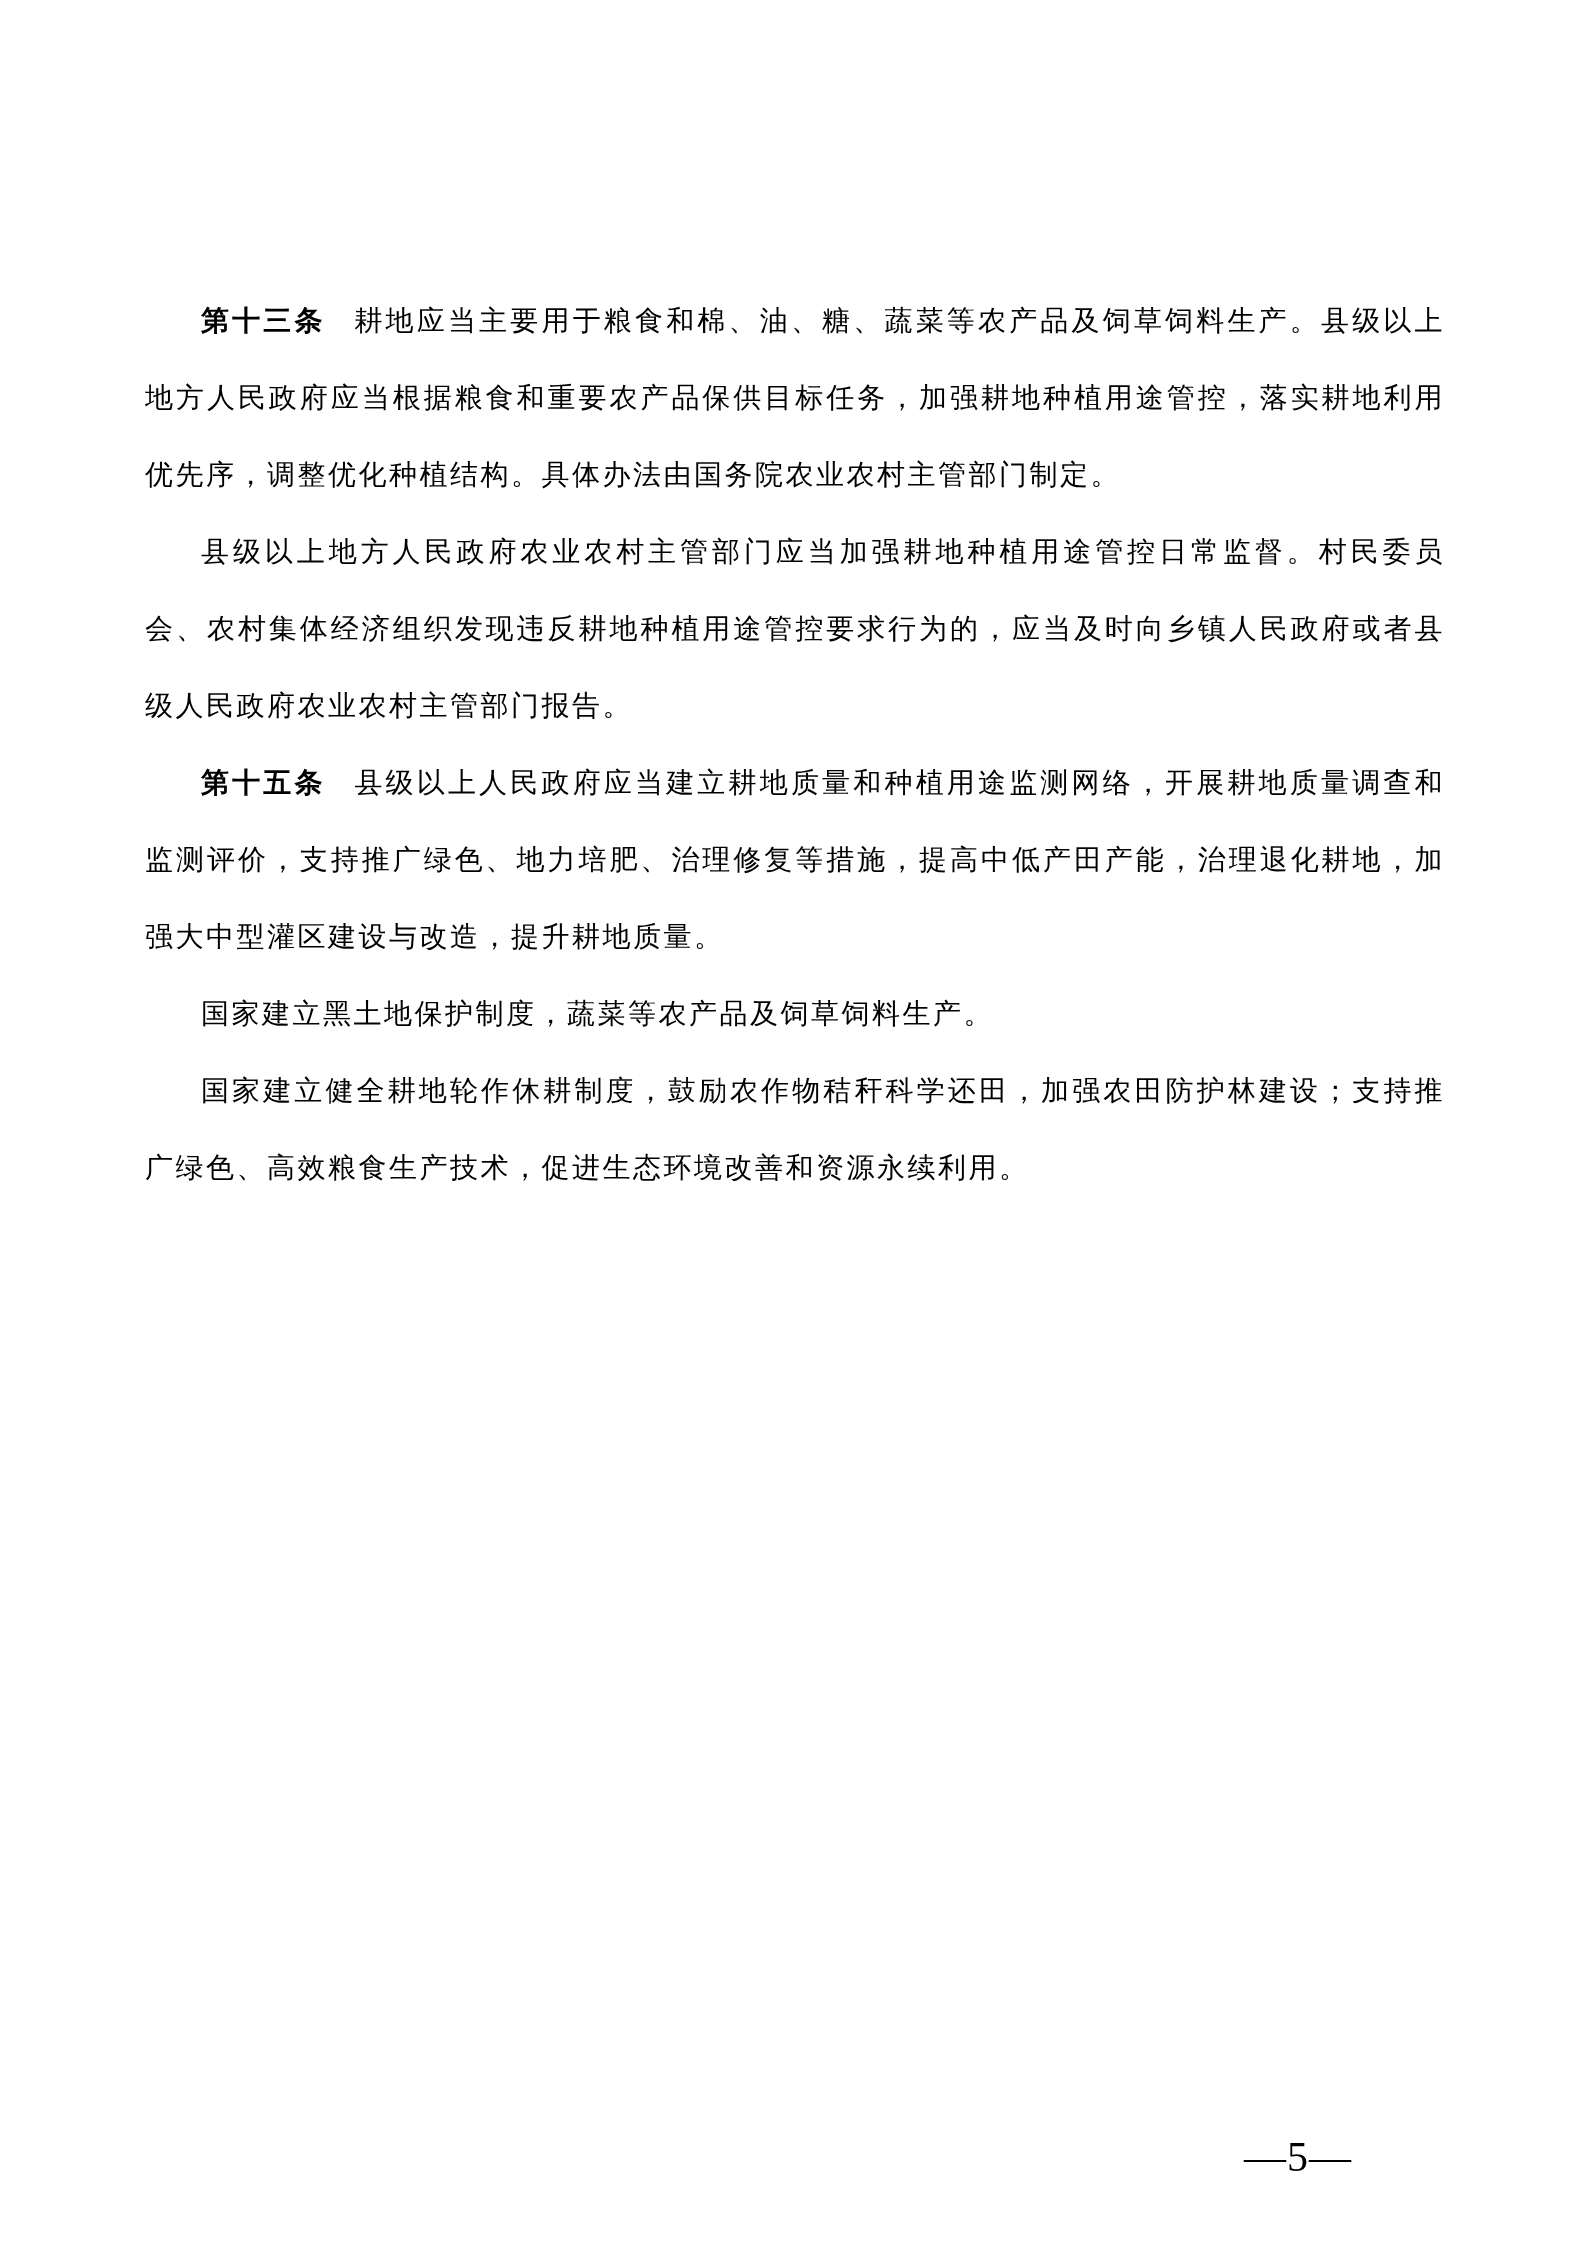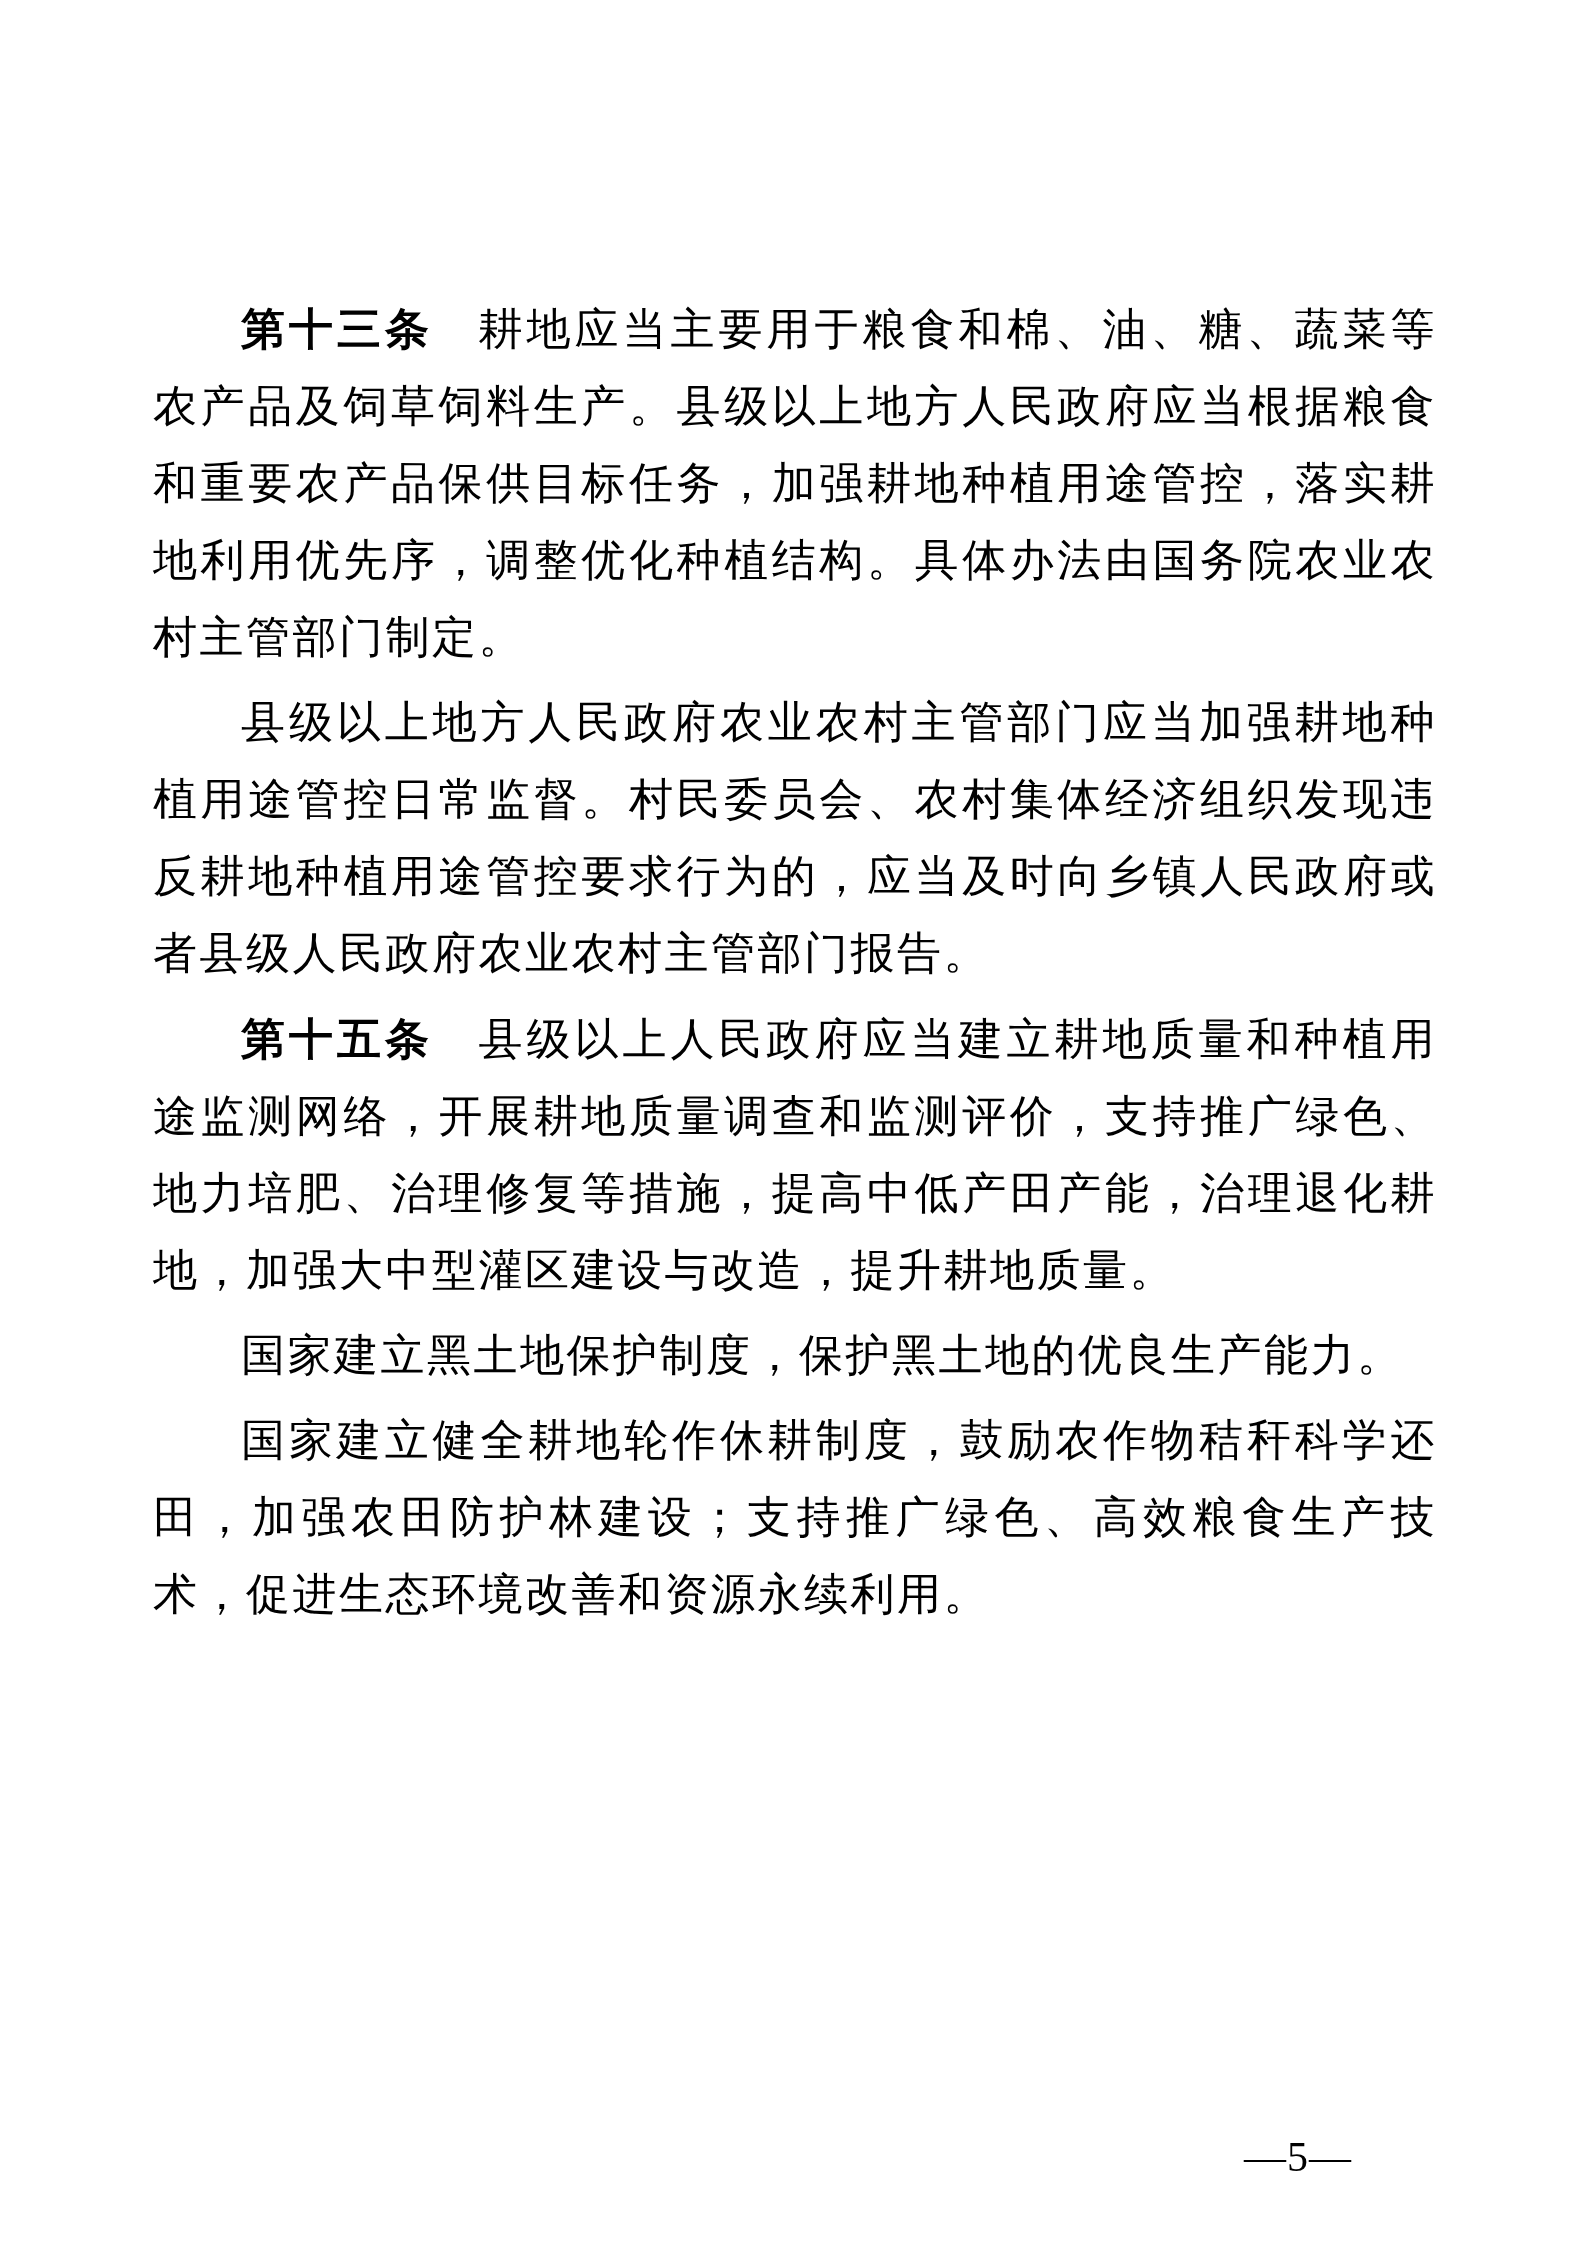--- a/index.html
+++ b/index.html
@@ -20,22 +20,22 @@
     inset: 0;
     background: #ffffff;
   }
   .content {
     position: absolute;
     left: 145px;
     top: 282px;
     width: 1300px;
   }
   .para {
-    margin: 8px;
-    font-size: 44px;
+    margin: 0;
+    font-size: 28px;
     line-height: 77px;
     letter-spacing: 2.5px;
     text-align: justify;
     text-justify: inter-ideograph;
     text-indent: 2em;
     word-break: break-all;
   }
   .art {
     font-family: "Liberation Sans", "DejaVu Sans", sans-serif;
     font-weight: bold;
@@ -65,21 +65,21 @@
 
   <div class="content">
 
     <p class="para"><span class="art">第十三条</span><span class="art-gap"></span><span>耕地应当主要用于粮食和棉、油、糖、蔬菜等农产品及饲草饲料生产。县级以上地方人民政府应当根据粮食和重要农产品保供目标任务，加强耕地种植用途管控，落实耕地利用优先序，调整优化种植结构。具体办法由国务院农业农村主管部门制定。</span></p>
 
     <p class="para"><span>县级以上地方人民政府农业农村主管部门应当加强耕地种植用途管控日常监督。村民委员会、农村集体经济组织发现违反耕地种植用途管控要求行为的，应当及时向乡镇人民政府或者县级人民政府农业农村主管部门报告。</span></p>
 
 
     <p class="para"><span class="art">第十五条</span><span class="art-gap"></span><span>县级以上人民政府应当建立耕地质量和种植用途监测网络，开展耕地质量调查和监测评价，支持推广绿色、地力培肥、治理修复等措施，提高中低产田产能，治理退化耕地，加强大中型灌区建设与改造，提升耕地质量。</span></p>
 
-    <p class="para"><span>国家建立黑土地保护制度，保护黑土地的优良生产能力。</span></p>
+    <p class="para"><span>国家建立黑土地保护制度，蔬菜等农产品及饲草饲料生产。</span></p>
 
     <p class="para"><span>国家建立健全耕地轮作休耕制度，鼓励农作物秸秆科学还田，加强农田防护林建设；支持推广绿色、高效粮食生产技术，促进生态环境改善和资源永续利用。</span></p>
 
 
   </div>
 
   <div class="footer">—5—</div>
 
 </div>
 

